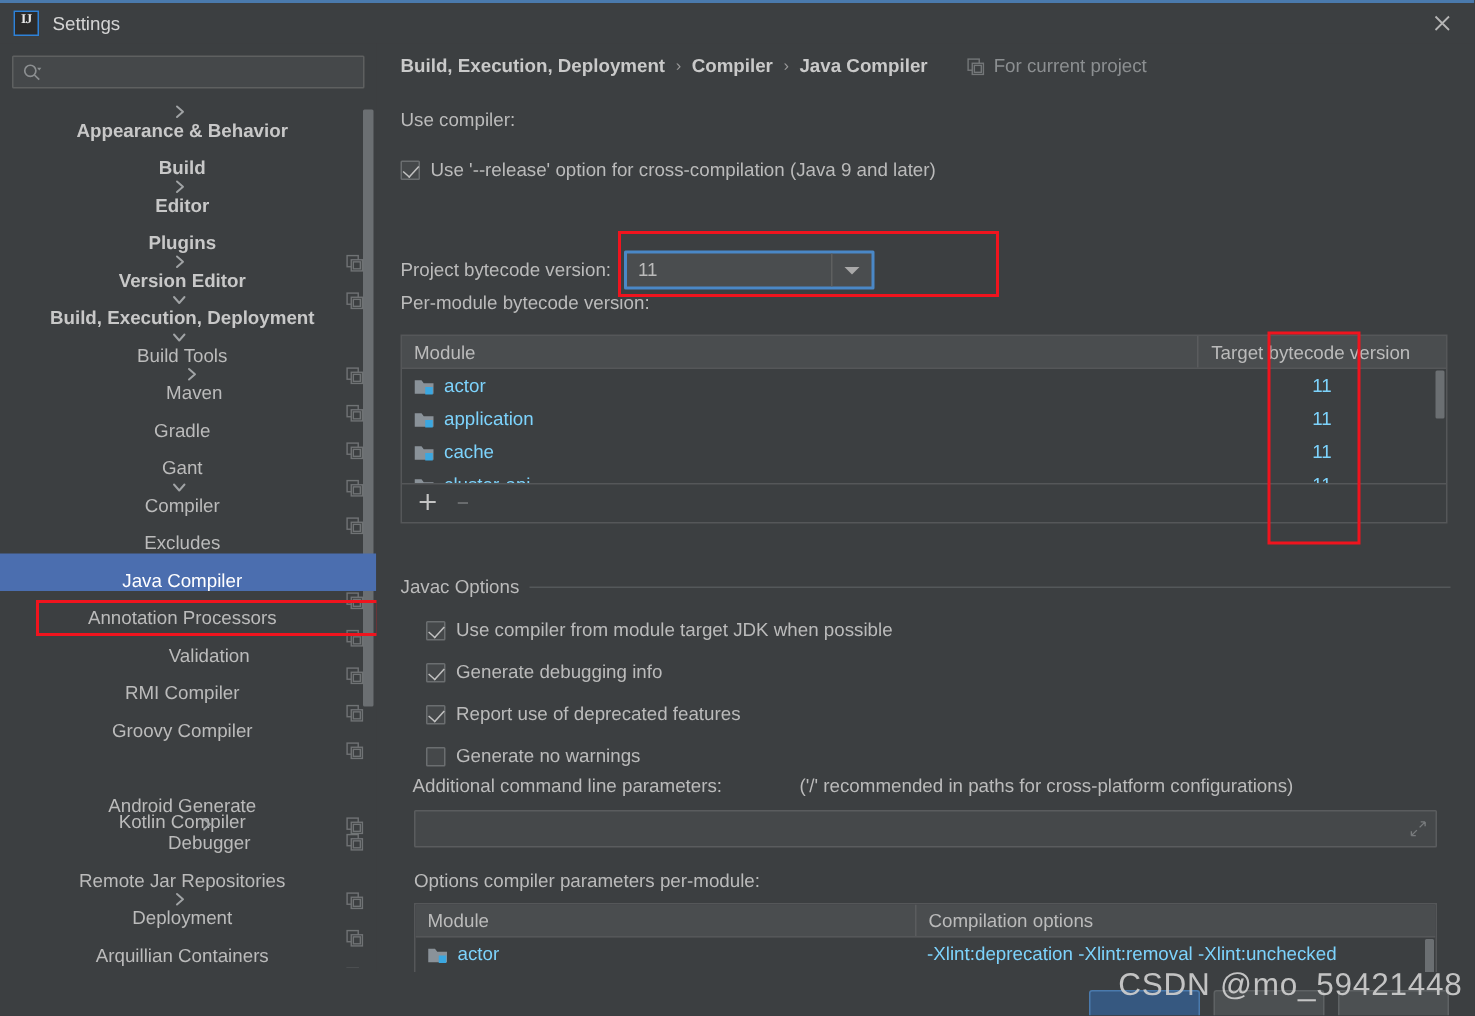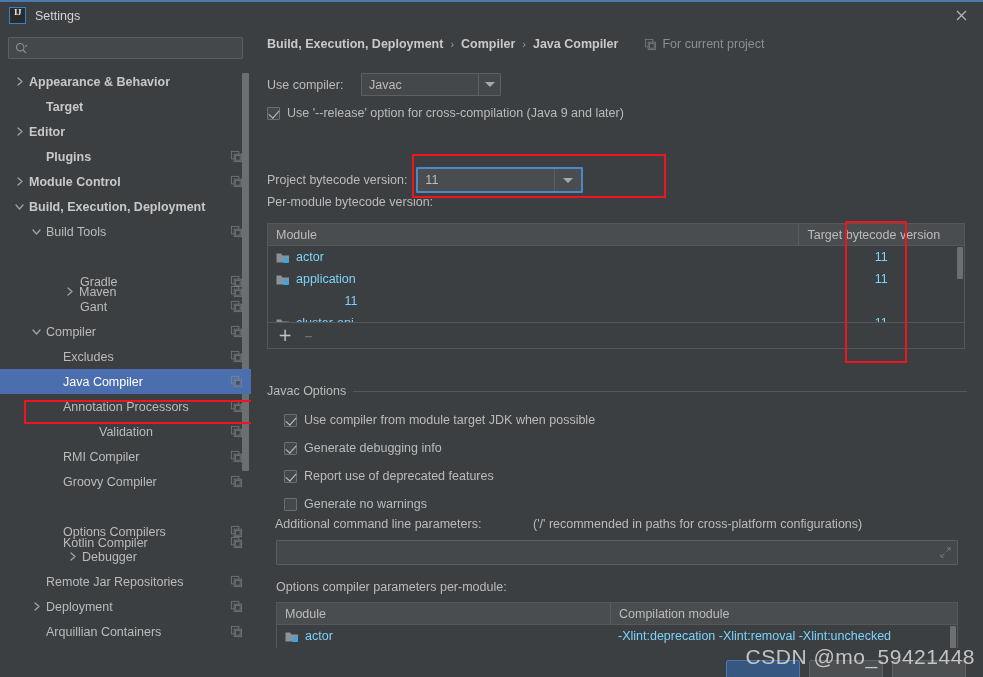--- a/index.html
+++ b/index.html
@@ -53,21 +53,21 @@
   }
   .search-icon-svg { width: 13px; height: 13px; opacity: .72; }
   .search-input {
     flex: 1; background: transparent; border: none; outline: none;
     color: #bbb; font-size: 12px; font-family: "Liberation Sans", sans-serif;
     padding-left: 4px;
   }
   .tree { position: relative; margin-top: 4px; height: 578px; overflow: hidden; }
   .tree-row {
     position: relative; height: 25px; display: flex; align-items: center;
-    padding-right: 8px; white-space: nowrap; cursor: default;
+    padding-right: 8px; white-space: nowrap; cursor: default; flex-direction: column;
   }
   .tree-row.sel { background: #4b6eaf; }
   .tree-row.sel .tree-label { color: #ffffff; }
   .twisty {
     width: 11px; height: 11px; flex: 0 0 auto; margin-right: 4px;
     position: relative;
   }
   .twisty.none { visibility: hidden; }
   .twisty svg { display: block; }
   .tree-label { font-size: 12.5px; color: #bbbbbb; }
@@ -208,21 +208,21 @@
           <span class="twisty">
             <svg width="11" height="11" viewBox="0 0 11 11">
               <path d="M4 2 L8 5.5 L4 9" stroke="#a0a3a5" stroke-width="1.3" fill="none" stroke-linecap="round" stroke-linejoin="round"></path>
             </svg>
           </span>
           <span class="tree-label bold">Appearance &amp; Behavior</span>
         </div>
         <div class="tree-row" style="position: absolute; left: 0px; right: 0px; top: 27px;">
           <span style="display:inline-block;width:31px;flex:0 0 auto;"></span>
           <span class="twisty none"></span>
-          <span class="tree-label bold">Target</span>
+          <span class="tree-label bold">Build</span>
         </div>
         <div class="tree-row" style="position: absolute; left: 0px; right: 0px; top: 52px;">
           <span style="display:inline-block;width:14px;flex:0 0 auto;"></span>
           <span class="twisty">
             <svg width="11" height="11" viewBox="0 0 11 11">
               <path d="M4 2 L8 5.5 L4 9" stroke="#a0a3a5" stroke-width="1.3" fill="none" stroke-linecap="round" stroke-linejoin="round"></path>
             </svg>
           </span>
           <span class="tree-label bold">Editor</span>
         </div>
@@ -236,21 +236,21 @@
             <rect x="6" y="6" width="5" height="5" fill="none" stroke="#8c8f91" stroke-width="1"></rect>
           </svg>
         </div>
         <div class="tree-row" style="position: absolute; left: 0px; right: 0px; top: 102px;">
           <span style="display:inline-block;width:14px;flex:0 0 auto;"></span>
           <span class="twisty">
             <svg width="11" height="11" viewBox="0 0 11 11">
               <path d="M4 2 L8 5.5 L4 9" stroke="#a0a3a5" stroke-width="1.3" fill="none" stroke-linecap="round" stroke-linejoin="round"></path>
             </svg>
           </span>
-          <span class="tree-label bold">Module Control</span>
+          <span class="tree-label bold">Version Editor</span>
           <svg class="copy-icon" viewBox="0 0 14 14">
             <rect x="1.5" y="1.5" width="8" height="8" fill="none" stroke="#8c8f91" stroke-width="1"></rect>
             <rect x="4.5" y="4.5" width="8" height="8" fill="#3c3f41" stroke="#8c8f91" stroke-width="1"></rect>
             <rect x="6" y="6" width="5" height="5" fill="none" stroke="#8c8f91" stroke-width="1"></rect>
           </svg>
         </div>
         <div class="tree-row" style="position: absolute; left: 0px; right: 0px; top: 127px;">
           <span style="display:inline-block;width:14px;flex:0 0 auto;"></span>
           <span class="twisty">
             <svg width="11" height="11" viewBox="0 0 11 11">
@@ -266,21 +266,21 @@
               <path d="M2 4 L5.5 8 L9 4" stroke="#a0a3a5" stroke-width="1.3" fill="none" stroke-linecap="round" stroke-linejoin="round"></path>
             </svg>
           </span>
           <span class="tree-label">Build Tools</span>
           <svg class="copy-icon" viewBox="0 0 14 14">
             <rect x="1.5" y="1.5" width="8" height="8" fill="none" stroke="#8c8f91" stroke-width="1"></rect>
             <rect x="4.5" y="4.5" width="8" height="8" fill="#3c3f41" stroke="#8c8f91" stroke-width="1"></rect>
             <rect x="6" y="6" width="5" height="5" fill="none" stroke="#8c8f91" stroke-width="1"></rect>
           </svg>
         </div>
-        <div class="tree-row" style="position: absolute; left: 16px; right: 0px; top: 177px; margin-top: 35px;">
+        <div class="tree-row" style="position: absolute; left: 16px; right: 0px; top: 177px;">
           <span style="display:inline-block;width:48px;flex:0 0 auto;"></span>
           <span class="twisty">
             <svg width="11" height="11" viewBox="0 0 11 11">
               <path d="M4 2 L8 5.5 L4 9" stroke="#a0a3a5" stroke-width="1.3" fill="none" stroke-linecap="round" stroke-linejoin="round"></path>
             </svg>
           </span>
           <span class="tree-label">Maven</span>
           <svg class="copy-icon" viewBox="0 0 14 14">
             <rect x="1.5" y="1.5" width="8" height="8" fill="none" stroke="#8c8f91" stroke-width="1"></rect>
             <rect x="4.5" y="4.5" width="8" height="8" fill="#3c3f41" stroke="#8c8f91" stroke-width="1"></rect>
@@ -387,21 +387,21 @@
           <span class="tree-label">Kotlin Compiler</span>
           <svg class="copy-icon" viewBox="0 0 14 14">
             <rect x="1.5" y="1.5" width="8" height="8" fill="none" stroke="#8c8f91" stroke-width="1"></rect>
             <rect x="4.5" y="4.5" width="8" height="8" fill="#3c3f41" stroke="#8c8f91" stroke-width="1"></rect>
             <rect x="6" y="6" width="5" height="5" fill="none" stroke="#8c8f91" stroke-width="1"></rect>
           </svg>
         </div>
         <div class="tree-row" style="position: absolute; left: 0px; right: 0px; top: 452px;">
           <span style="display:inline-block;width:48px;flex:0 0 auto;"></span>
           <span class="twisty none"></span>
-          <span class="tree-label">Options Compilers</span>
+          <span class="tree-label">Android Generate</span>
           <svg class="copy-icon" viewBox="0 0 14 14">
             <rect x="1.5" y="1.5" width="8" height="8" fill="none" stroke="#8c8f91" stroke-width="1"></rect>
             <rect x="4.5" y="4.5" width="8" height="8" fill="#3c3f41" stroke="#8c8f91" stroke-width="1"></rect>
             <rect x="6" y="6" width="5" height="5" fill="none" stroke="#8c8f91" stroke-width="1"></rect>
           </svg>
         </div>
         <div class="tree-row" style="position: absolute; left: 0px; right: 0px; top: 477px; padding-left: 36px;">
           <span style="display:inline-block;width:31px;flex:0 0 auto;"></span>
           <span class="twisty">
             <svg width="11" height="11" viewBox="0 0 11 11">
@@ -464,26 +464,20 @@
           <rect x="1.5" y="1.5" width="8" height="8" fill="none" stroke="#8c8f91" stroke-width="1"></rect>
           <rect x="4.5" y="4.5" width="8" height="8" fill="#3c3f41" stroke="#8c8f91" stroke-width="1"></rect>
           <rect x="6" y="6" width="5" height="5" fill="none" stroke="#8c8f91" stroke-width="1"></rect>
         </svg>
         <span>For current project</span>
       </span>
     </div>
 
     <div class="row" style="left:16px; top:44px;">
       <span class="lbl" style="width:86px;">Use compiler:</span>
-      <div class="combo" style="width:140px; margin-left:8px;">
-        <span class="val">Javac</span>
-        <span class="arrow-cell">
-            <i class="tri-down"></i>
-          </span>
-      </div>
     </div>
 
     <div class="row" style="left:16px; top:77px;">
       <span class="cb on"></span>
       <span class="lbl">Use '--release' option for cross-compilation (Java 9 and later)</span>
     </div>
 
     <div class="row" style="left:16px; top:138px;">
       <span class="lbl">Project bytecode version:</span>
       <div class="combo focused" style="width:167px; height:26px; margin-left:9px;">
@@ -523,20 +517,27 @@
                 <path d="M0.5 2.5 L0.5 11.5 L13 11.5 L13 4.5 L6.5 4.5 L5 2.5 Z" fill="#8a9299"></path>
                 <rect x="7.5" y="7" width="5" height="5" fill="#3ba7e0"></rect>
               </svg>
               <span>application</span>
             </div>
             <div class="td center" style="width:166px;">
               <span>11</span>
             </div>
           </div>
           <div class="tr">
+            <div class="td" style="width:532px;">
+              <svg class="mod-icon" viewBox="0 0 14 13">
+                <path d="M0.5 2.5 L0.5 11.5 L13 11.5 L13 4.5 L6.5 4.5 L5 2.5 Z" fill="#8a9299"></path>
+                <rect x="7.5" y="7" width="5" height="5" fill="#3ba7e0"></rect>
+              </svg>
+              <span>cache</span>
+            </div>
             <div class="td center" style="width:166px;">
               <span>11</span>
             </div>
           </div>
           <div class="tr">
             <div class="td" style="width:532px;">
               <svg class="mod-icon" viewBox="0 0 14 13">
                 <path d="M0.5 2.5 L0.5 11.5 L13 11.5 L13 4.5 L6.5 4.5 L5 2.5 Z" fill="#8a9299"></path>
                 <rect x="7.5" y="7" width="5" height="5" fill="#3ba7e0"></rect>
               </svg>
@@ -602,21 +603,21 @@
       </svg>
     </div>
 
     <div class="row" style="left:25px; top:551px;">
       <span class="lbl">Options compiler parameters per-module:</span>
     </div>
 
     <div class="tbl-wrap" style="left:25px; top:573px; width:682px; height:95px;">
       <div class="tbl-head">
         <div class="th" style="width:334px;">Module</div>
-        <div class="th div" style="width:348px;">Compilation module</div>
+        <div class="th div" style="width:348px;">Compilation options</div>
       </div>
       <div class="tbl-body" id="override-rows">
           <div class="tr">
             <div class="td" style="width:334px;">
               <svg class="mod-icon" viewBox="0 0 14 13">
                 <path d="M0.5 2.5 L0.5 11.5 L13 11.5 L13 4.5 L6.5 4.5 L5 2.5 Z" fill="#8a9299"></path>
                 <rect x="7.5" y="7" width="5" height="5" fill="#3ba7e0"></rect>
               </svg>
               <span>actor</span>
             </div>

